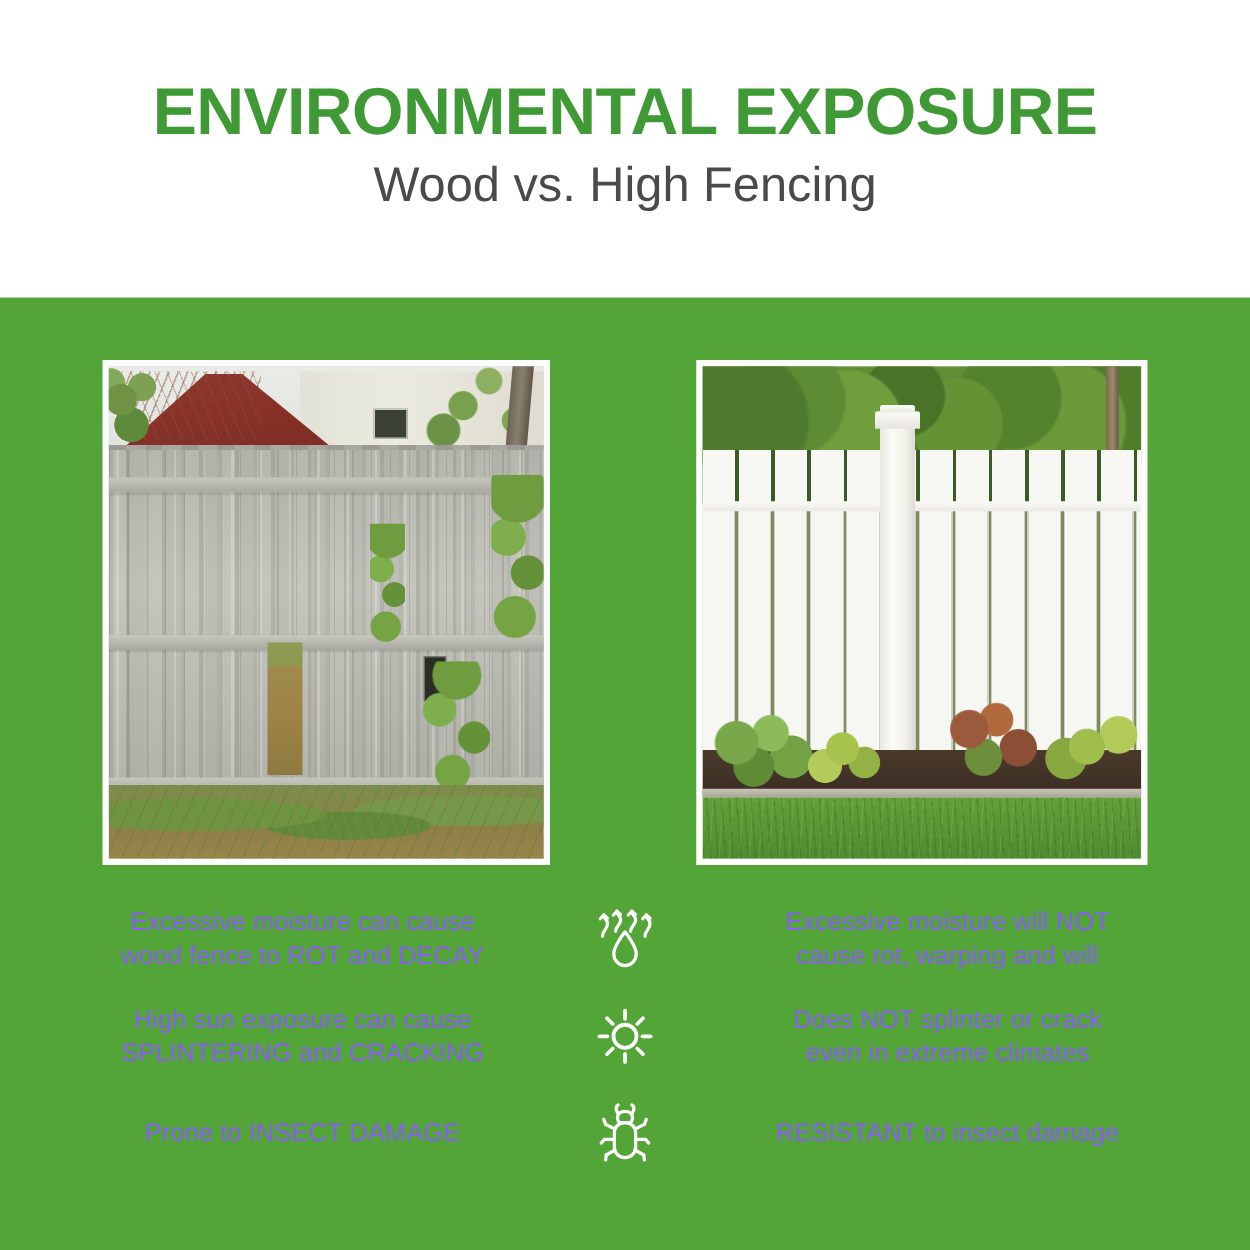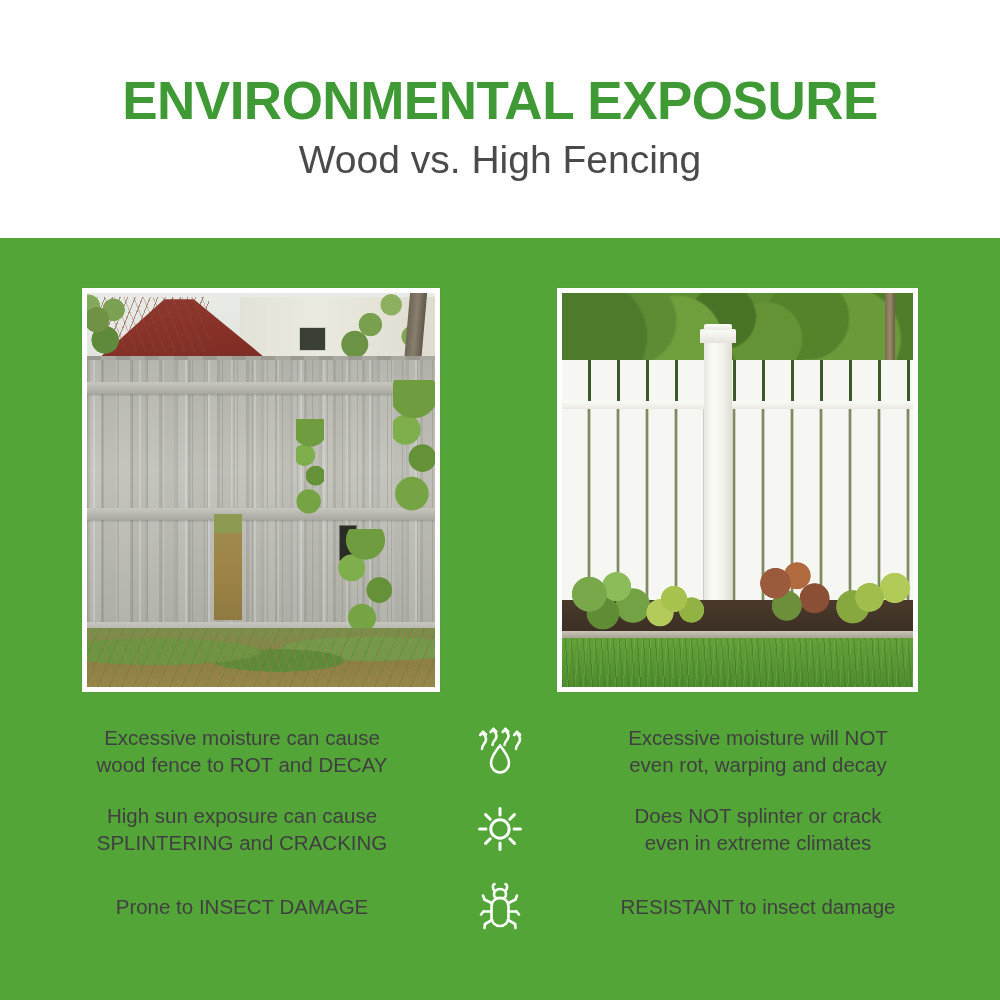--- a/index.html
+++ b/index.html
@@ -17,21 +17,21 @@
     position: relative;
     width: 1000px;
     height: 1000px;
     overflow: hidden;
     background: #ffffff;
   }
 
   
   .header {
     position: absolute;
-    left: 0; top: 15px;
+    left: 0; top: 4px;
     width: 1000px;
     height: 300px;
     background: #ffffff;
     display: flex;
     flex-direction: column;
     align-items: center;
     justify-content: flex-start;
     padding-top: 58px;
     box-sizing: border-box;
   }
@@ -304,21 +304,21 @@
     top: 712px;
     width: 1000px;
   }
   .row {
     display: flex;
     align-items: center;
     justify-content: center;
     height: 78px;
   }
   .row .cell {
-    color: #404040;
+    color: #8b5cf6;
     font-size: 20.5px;
     line-height: 1.34;
     text-align: center;
     white-space: nowrap;
   }
   .row .cell.left  { width: 410px; padding-right: 16px; box-sizing: border-box; }
   .row .cell.right { width: 410px; padding-left: 16px;  box-sizing: border-box; }
   .row .cell b { font-weight: normal; }
   .row .icon-cell {
     width: 90px;
@@ -400,21 +400,21 @@
           <path d="M28.5 3 L25.7 6"></path>
             <path d="M28.5 3 L31.3 5.6"></path>
           <path d="M39 23 C39 18 43 18 43 13 C43 9 40 9.5 40 6"></path>
           <path d="M40 6 L37.2 9"></path>
             <path d="M40 6 L43 8.6"></path>
 
           <path d="M23 19.5 C23 19.5 14 30.5 14 37 C14 42.2 18 46.5 23 46.5
                    C28 46.5 32 42.2 32 37 C32 30.5 23 19.5 23 19.5 Z"></path>
         </svg>
       </div>
-      <div class="cell right"><span>Excessive moisture will </span><b>NOT</b><br><span>even rot, warping and decay</span></div>
+      <div class="cell right"><span>Excessive moisture will </span><b>NOT</b><br><span>cause rot, warping and will</span></div>
     </div>
 
     <div class="row">
       <div class="cell left"><span>High sun exposure can cause</span><br><b>SPLINTERING</b><span> and </span><b>CRACKING</b></div>
       <div class="icon-cell">
         <svg width="46" height="46" viewBox="0 0 46 46" fill="none" stroke="#ffffff" stroke-width="3" stroke-linecap="round">
           <circle cx="23" cy="23" r="9.2"></circle>
           <path d="M23 2.5 V9"></path>
           <path d="M23 37 V43.5"></path>
           <path d="M2.5 23 H9"></path>

